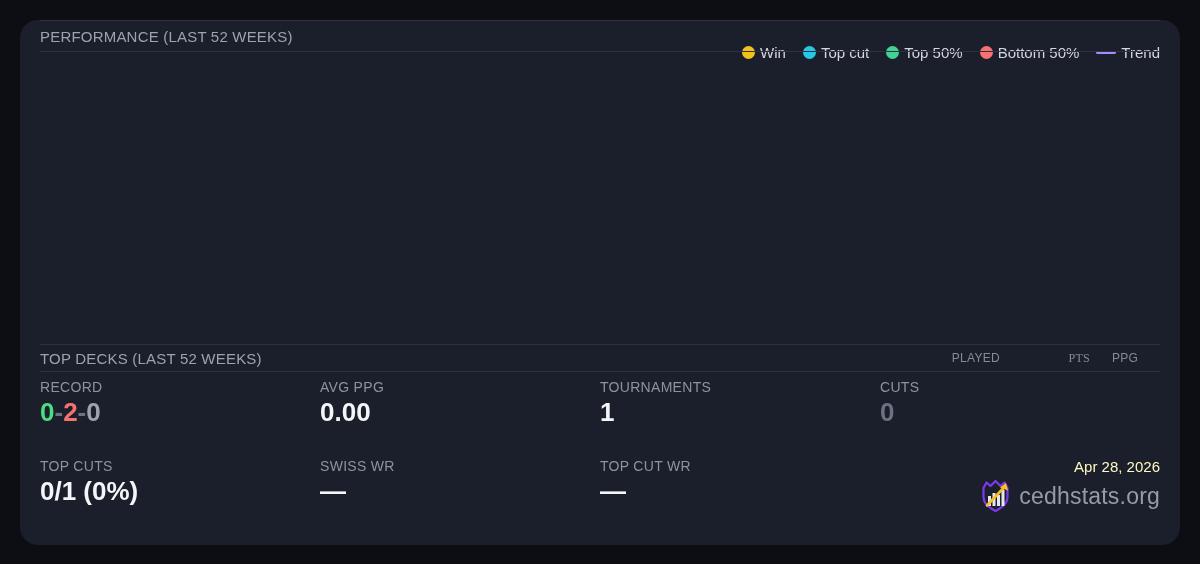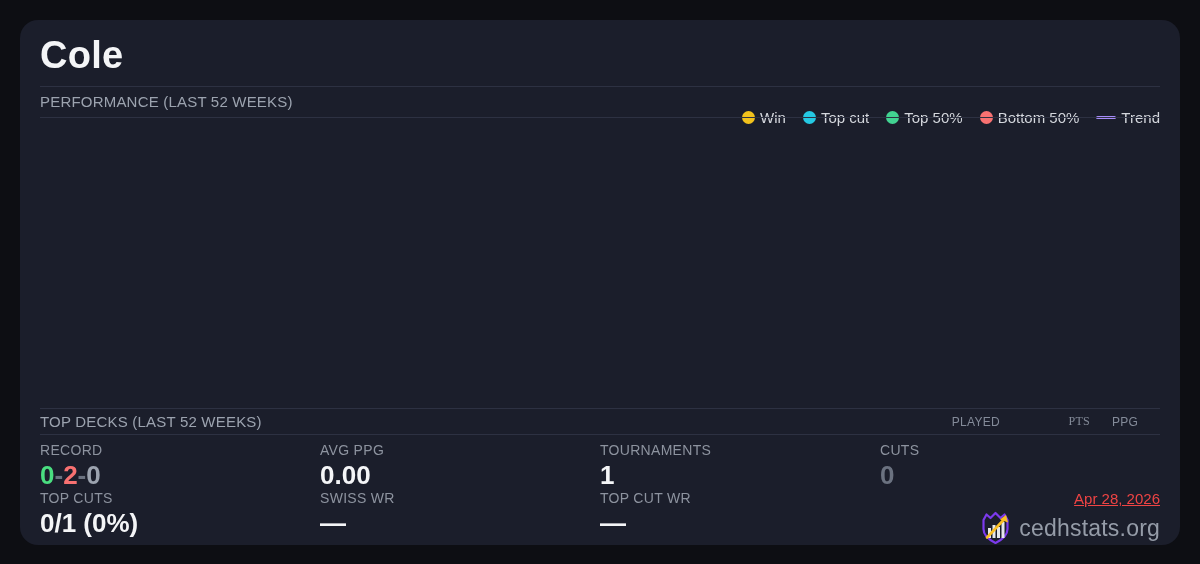--- a/index.html
+++ b/index.html
@@ -76,32 +76,29 @@
   .stat-value.dim { color: #6b7280; }
   .rec-win { color: #4ade80; }
   .rec-sep { color: #6b7280; }
   .rec-loss { color: #f87171; }
   .rec-draw { color: #9ca3af; }
   .footer-cell {
     display: flex;
     flex-direction: column;
     align-items: flex-end;
   }
-  .footer-date { font-size: 15px; color: #ef4444; margin-bottom: 4px; text-decoration: underline; }
+  .footer-date { font-size: 15px; color: #fef9c3; margin-bottom: 4px; }
   .brand-row { display: flex; align-items: center; gap: 7px; }
   .brand-text { font-size: 23px; font-weight: normal; color: #959ca8; letter-spacing: 0.2px; }
 </style>
 </head>
 <body>
 
 <div class="card">
 
-  <div class="title-block">
-    <div class="player-name">Cole</div>
-  </div>
 
   <div class="divider"></div>
 
   <div class="section-row">
     <span class="section-title">PERFORMANCE (LAST 52 WEEKS)</span>
     <div class="legend">
       <span class="legend-item">
         <span class="dot dot-win"></span>
         <span class="legend-label">Win</span>
       </span>

